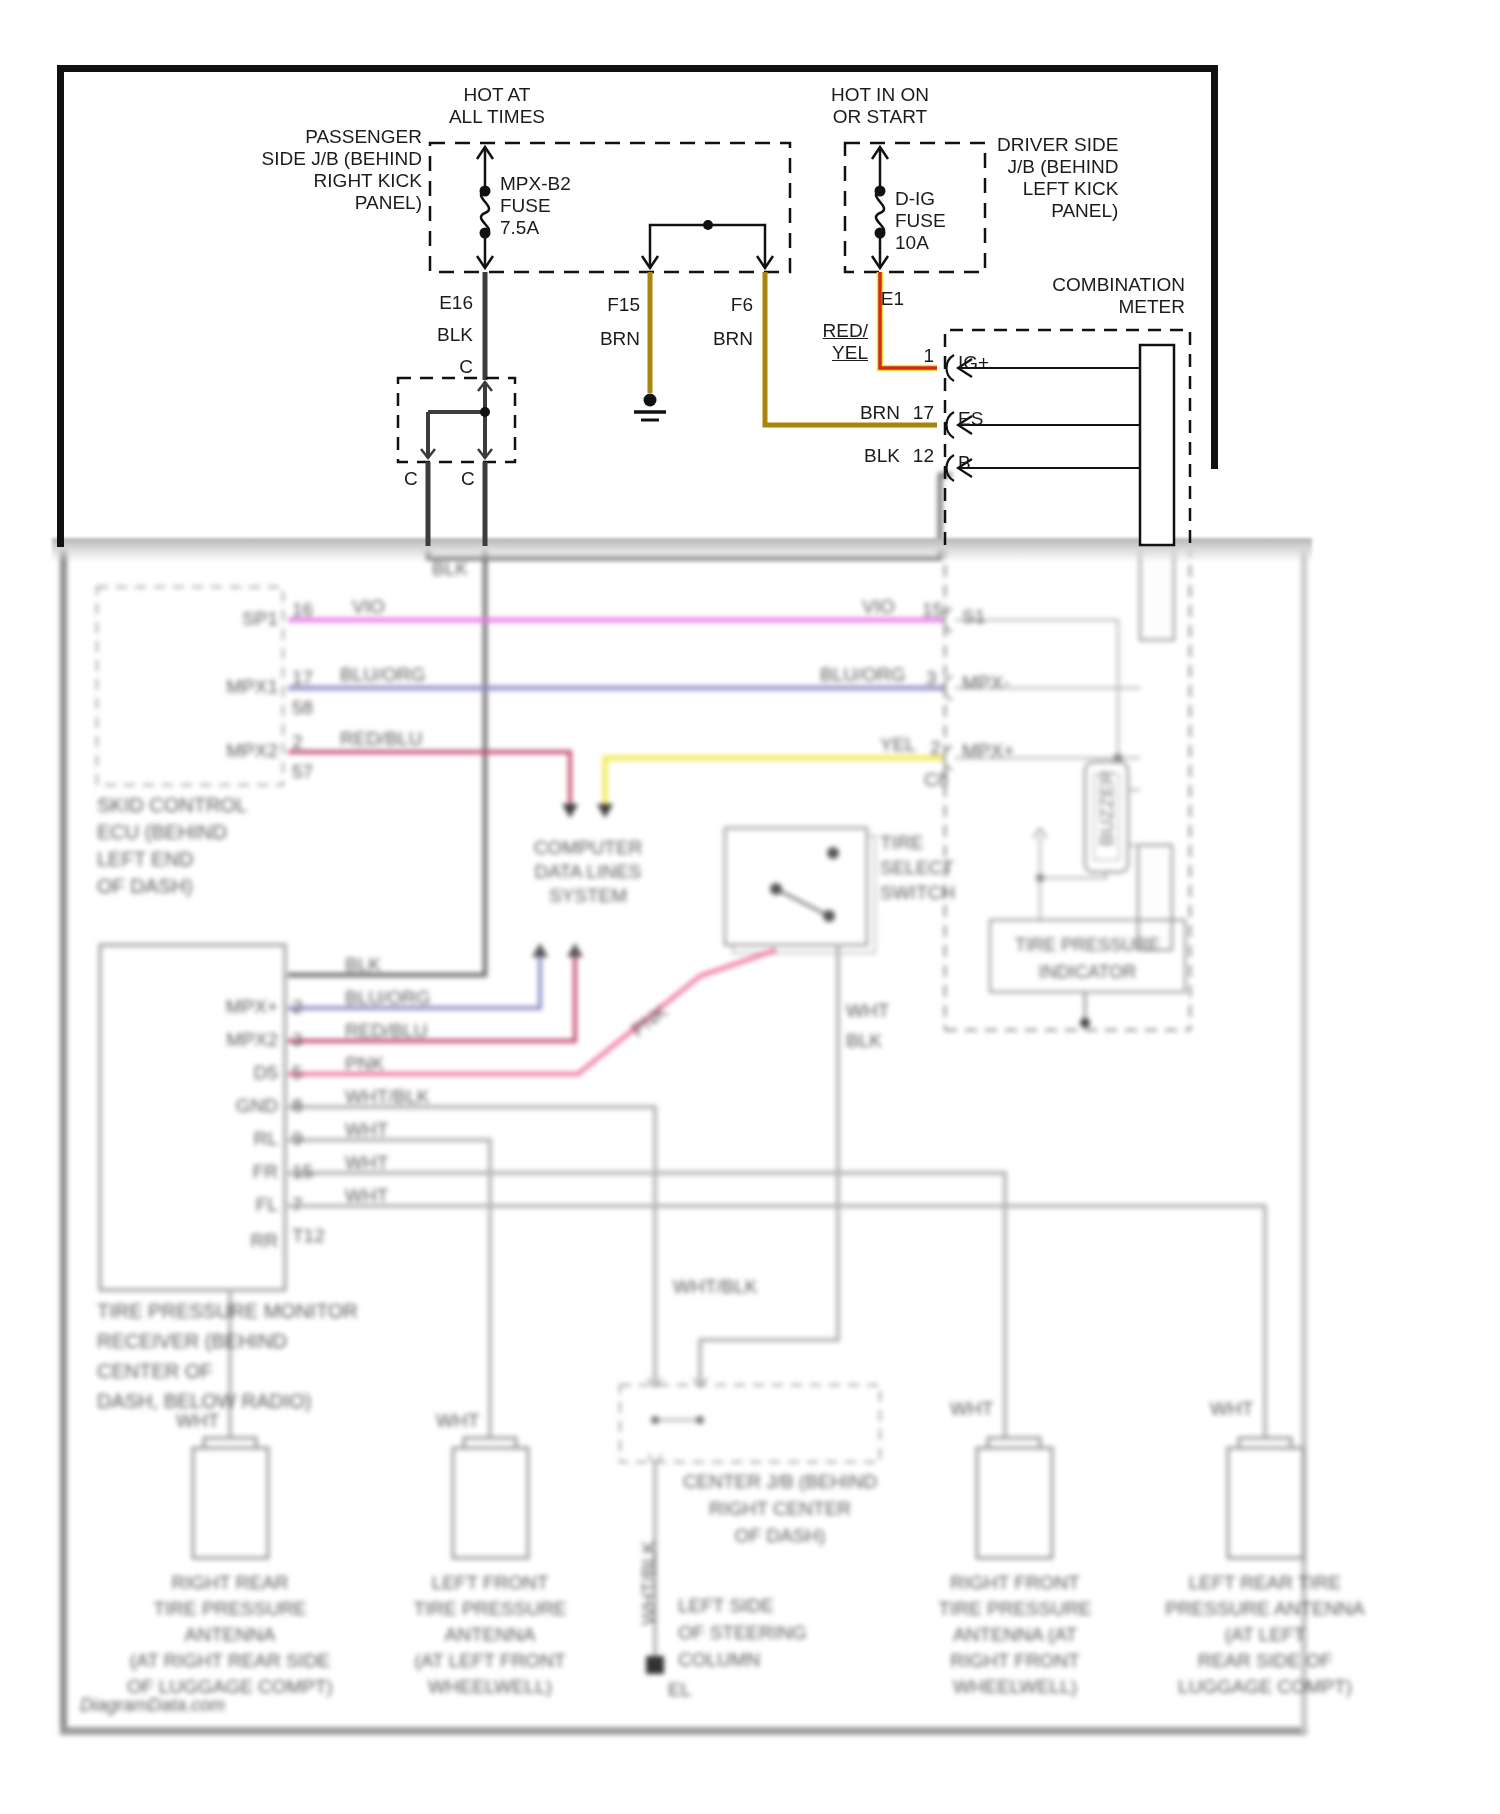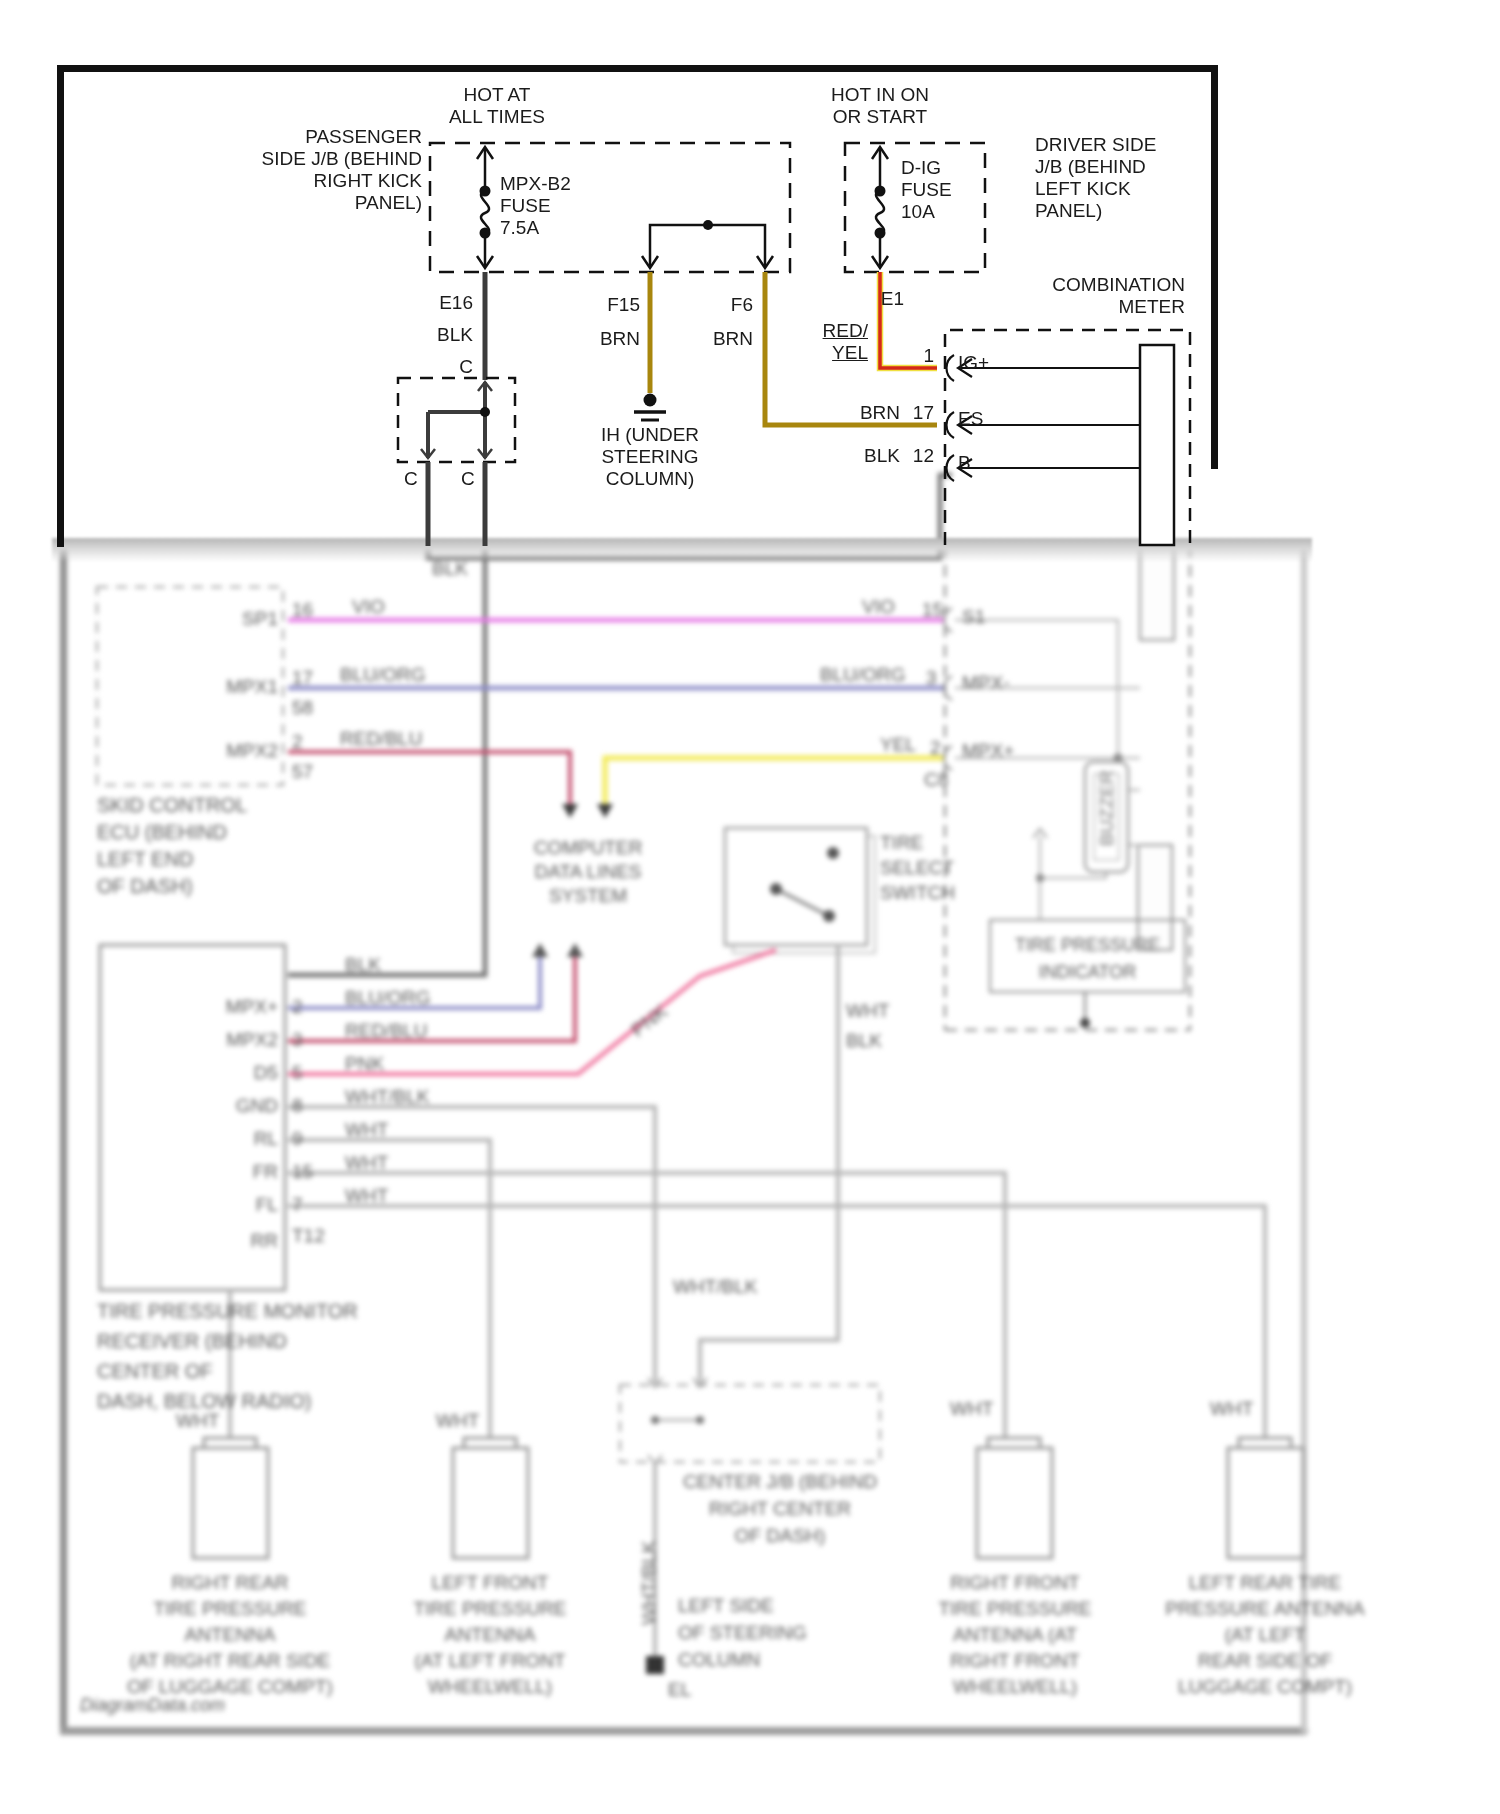--- a/index.html
+++ b/index.html
@@ -335,44 +335,41 @@
 ALL TIMES</div>
   <div class="lbl c" style="left:780px;top:84px;width:200px;z-index:11;">HOT IN ON
 OR START</div>
   <div class="lbl r" style="left:222px;top:126px;width:200px;z-index:11;">PASSENGER
 SIDE J/B (BEHIND
 RIGHT KICK
 PANEL)</div>
   <div class="lbl" style="left:500px;top:173px;z-index:11;">MPX-B2
 FUSE
 7.5A</div>
-  <div class="lbl" style="left:895px;top:157px;z-index:11;margin-left:6px;">D-IG
+  <div class="lbl" style="left:895px;top:188px;z-index:11;">D-IG
 FUSE
 10A</div>
-  <div class="lbl" style="left:1035px;top:134px;z-index:11;">DRIVER SIDE
+  <div class="lbl" style="left:997px;top:134px;z-index:11;text-align:right;">DRIVER SIDE
 J/B (BEHIND
 LEFT KICK
 PANEL)</div>
   <div class="lbl r" style="left:985px;top:274px;width:200px;z-index:11;">COMBINATION
 METER</div>
 
   <div class="lbl r" style="left:373px;top:287px;width:100px;line-height:32px;z-index:11;">E16
 BLK
 C</div>
   <div class="lbl r" style="left:540px;top:288px;width:100px;line-height:34px;z-index:11;">F15
 BRN</div>
   <div class="lbl r" style="left:653px;top:288px;width:100px;line-height:34px;z-index:11;">F6
 BRN</div>
   <div class="lbl r" style="left:768px;top:288px;width:100px;z-index:11;padding-left:36px;">E1</div>
   <div class="lbl r" style="left:768px;top:320px;width:100px;z-index:11;text-decoration:underline;">RED/
 YEL</div>
 
-  <div class="lbl c" style="left:560px;top:424px;width:180px;z-index:11;">IH (UNDER
-STEERING
-COLUMN)</div>
 
   <div class="lbl" style="left:404px;top:468px;z-index:11;">C</div>
   <div class="lbl" style="left:461px;top:468px;z-index:11;">C</div>
 
   <div class="lbl r" style="left:908px;top:345px;width:26px;z-index:11;">1</div>
   <div class="lbl" style="left:958px;top:352px;z-index:11;text-align:center;">IG+</div>
   <div class="lbl r" style="left:830px;top:402px;width:70px;z-index:11;">BRN</div>
   <div class="lbl r" style="left:908px;top:402px;width:26px;z-index:11;">17</div>
   <div class="lbl" style="left:958px;top:408px;z-index:11;">ES</div>
   <div class="lbl r" style="left:830px;top:445px;width:70px;z-index:11;">BLK</div>

